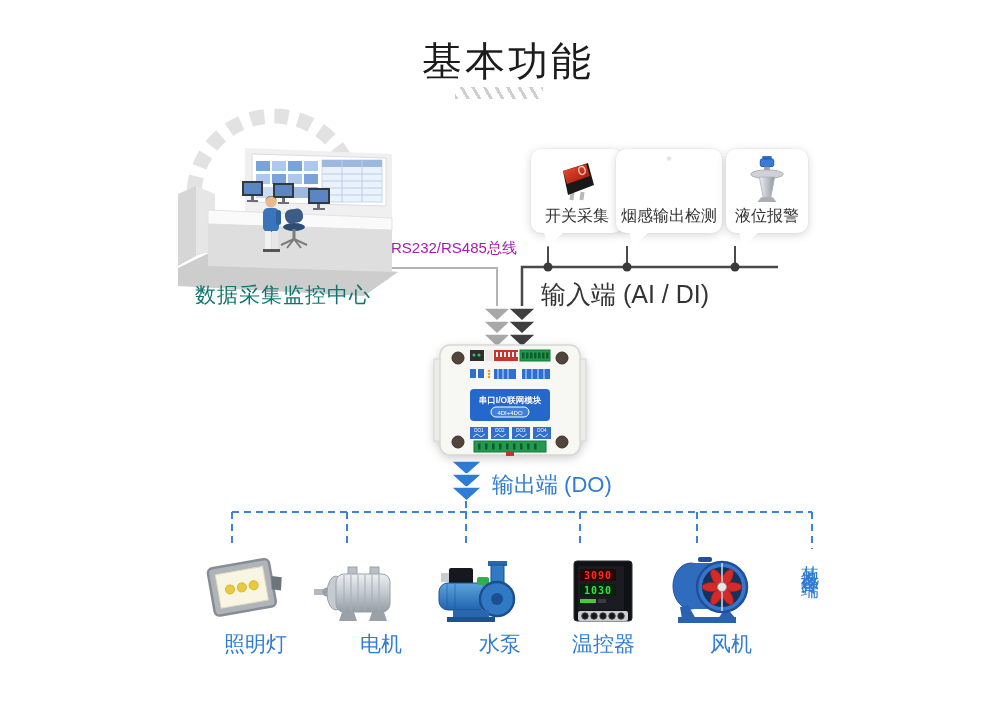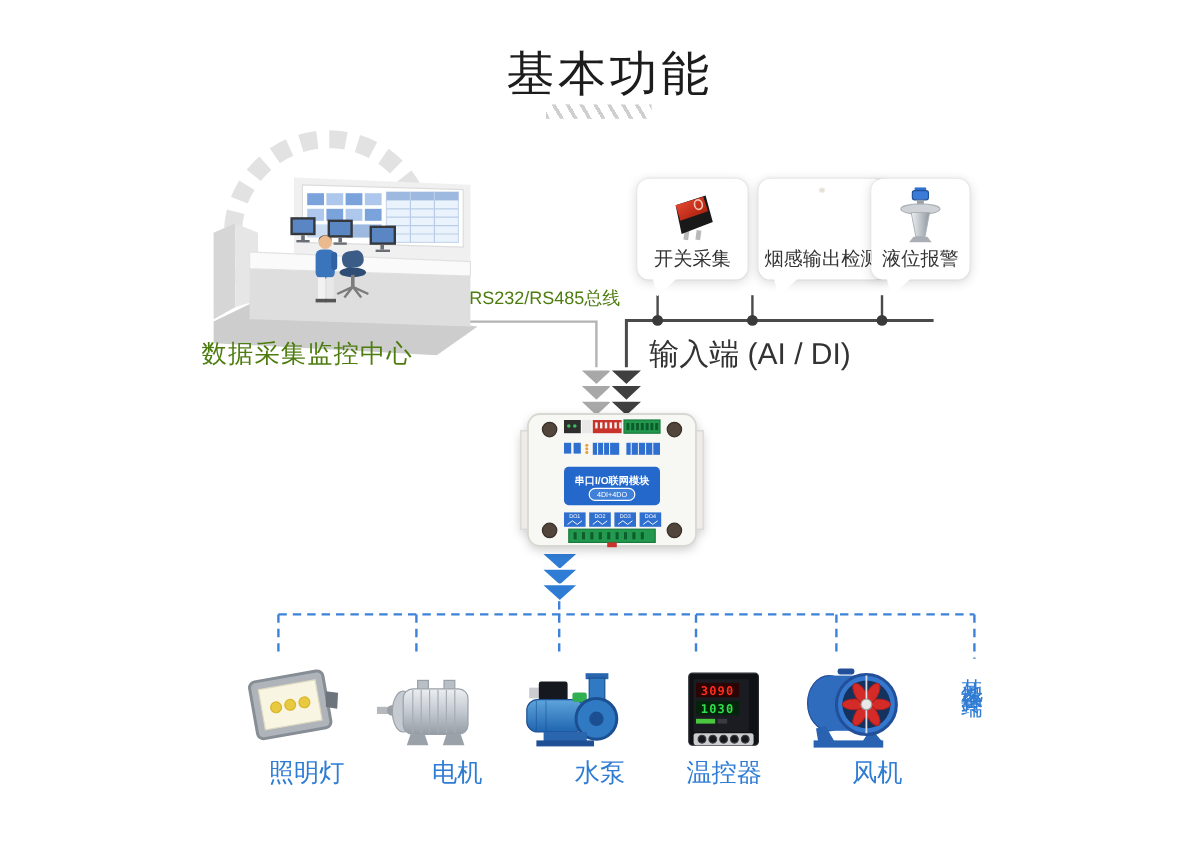--- a/index.html
+++ b/index.html
@@ -7,22 +7,22 @@
           font-family:"Liberation Sans","DejaVu Sans",sans-serif;color:#333;}
   .abs{position:absolute;}
   
   .title{left:16px;right:0;top:34px;text-align:center;font-size:40px;font-weight:500;
          color:#1c1c1c;letter-spacing:3px;z-index:3;}
   .hatch{left:455px;top:87px;width:88px;height:12px;z-index:3;
          background:repeating-linear-gradient(60deg,#cfcfcf 0 3px,transparent 3px 10px);}
   
   .overlay{left:0;top:0;z-index:1;pointer-events:none;}
   
-  .cc-label{left:168px;top:281px;width:230px;font-size:21px;color:#4d7c0f;letter-spacing:1px;z-index:3;}
-  .bus-label{left:391px;top:239px;font-size:15px;color:#4d7c0f;z-index:3;}
+  .cc-label{left:168px;top:281px;width:230px;text-align:center;font-size:21px;color:#0f766e;letter-spacing:1px;z-index:3;}
+  .bus-label{left:391px;top:239px;font-size:15px;color:#a21caf;z-index:3;}
   .input-label{left:541px;top:278px;font-size:25px;color:#333;z-index:3;}
   .output-label{left:492px;top:470px;font-size:22px;color:#2f7cd4;z-index:3;}
   .other-label{left:798px;top:551px;writing-mode:vertical-rl;font-size:18px;color:#2f7cd4;
                letter-spacing:3px;z-index:3;}
   
   .bubble{top:149px;height:84px;background:#fff;border-radius:10px;z-index:2;
           box-shadow:0 2px 10px rgba(0,0,0,.16),0 0 2px rgba(0,0,0,.08);
           display:flex;flex-direction:column;align-items:center;justify-content:flex-end;
           padding:7px 4px 6px;box-sizing:border-box;}
   .bubble .tail{position:absolute;left:13px;bottom:-14px;width:20px;height:15px;background:#fff;
@@ -157,40 +157,41 @@
       <rect x="97" y="133" width="6" height="19" fill="#f2f2f2"></rect>
       <rect x="104" y="133" width="6" height="19" fill="#e8e8e8"></rect>
       <rect x="95" y="151" width="9" height="3" fill="#555"></rect>
       <rect x="103" y="151" width="9" height="3" fill="#555"></rect>
     </g>
   </svg>
   <div class="abs cc-label">数据采集监控中心</div>
 
   <div class="abs bus-label">RS232/RS485总线</div>
   <div class="abs input-label">输入端 (AI / DI)</div>
+  <div class="abs output-label">输出端 (DO)</div>
 
   <div class="abs bubble" style="left:531px;width:92px;">
     <svg width="44" height="46" viewBox="0 0 44 46">
       <defs>
           <linearGradient id="redg" x1="0" y1="0" x2="1" y2="1">
         <stop offset="0" stop-color="#f05038"></stop>
             <stop offset="1" stop-color="#9e1505"></stop>
           </linearGradient>
         </defs>
       <rect x="15" y="36" width="4" height="8" fill="#b9b9b9" transform="rotate(8 17 40)"></rect>
       <rect x="25" y="36" width="4" height="8" fill="#b9b9b9" transform="rotate(8 27 40)"></rect>
       <polygon points="8,15 33,7 39,29 13,39" fill="#191919"></polygon>
       <polygon points="8,15 31,8 35,20 12,28" fill="url(#redg)"></polygon>
       <ellipse cx="27" cy="14.5" rx="3.2" ry="4" fill="none" stroke="#f6c3b2" stroke-width="1.4" transform="rotate(-15 27 14.5)"></ellipse>
     </svg>
     <div class="blabel">开关采集</div>
     <span class="tail"></span>
   </div>
 
-  <div class="abs bubble" style="left:632px;width:106px;gap:41px;">
+  <div class="abs bubble" style="left:616px;width:106px;gap:41px;">
     <svg width="54" height="46" viewBox="0 0 54 46">
       <ellipse cx="27" cy="23" rx="24" ry="20" fill="#f3f0e8" stroke="#ddd8ca"></ellipse>
       <ellipse cx="27" cy="21" rx="16" ry="12.5" fill="#eceadf" stroke="#d6d1c2"></ellipse>
       <ellipse cx="27" cy="26" rx="12" ry="7" fill="none" stroke="#b8b2a0" stroke-width="2" stroke-dasharray="4 3"></ellipse>
       <ellipse cx="27" cy="19" rx="5" ry="3.5" fill="#e4e1d4" stroke="#cfcabb"></ellipse>
     </svg>
     <div class="blabel">烟感输出检测</div>
     <span class="tail"></span>
   </div>
 

